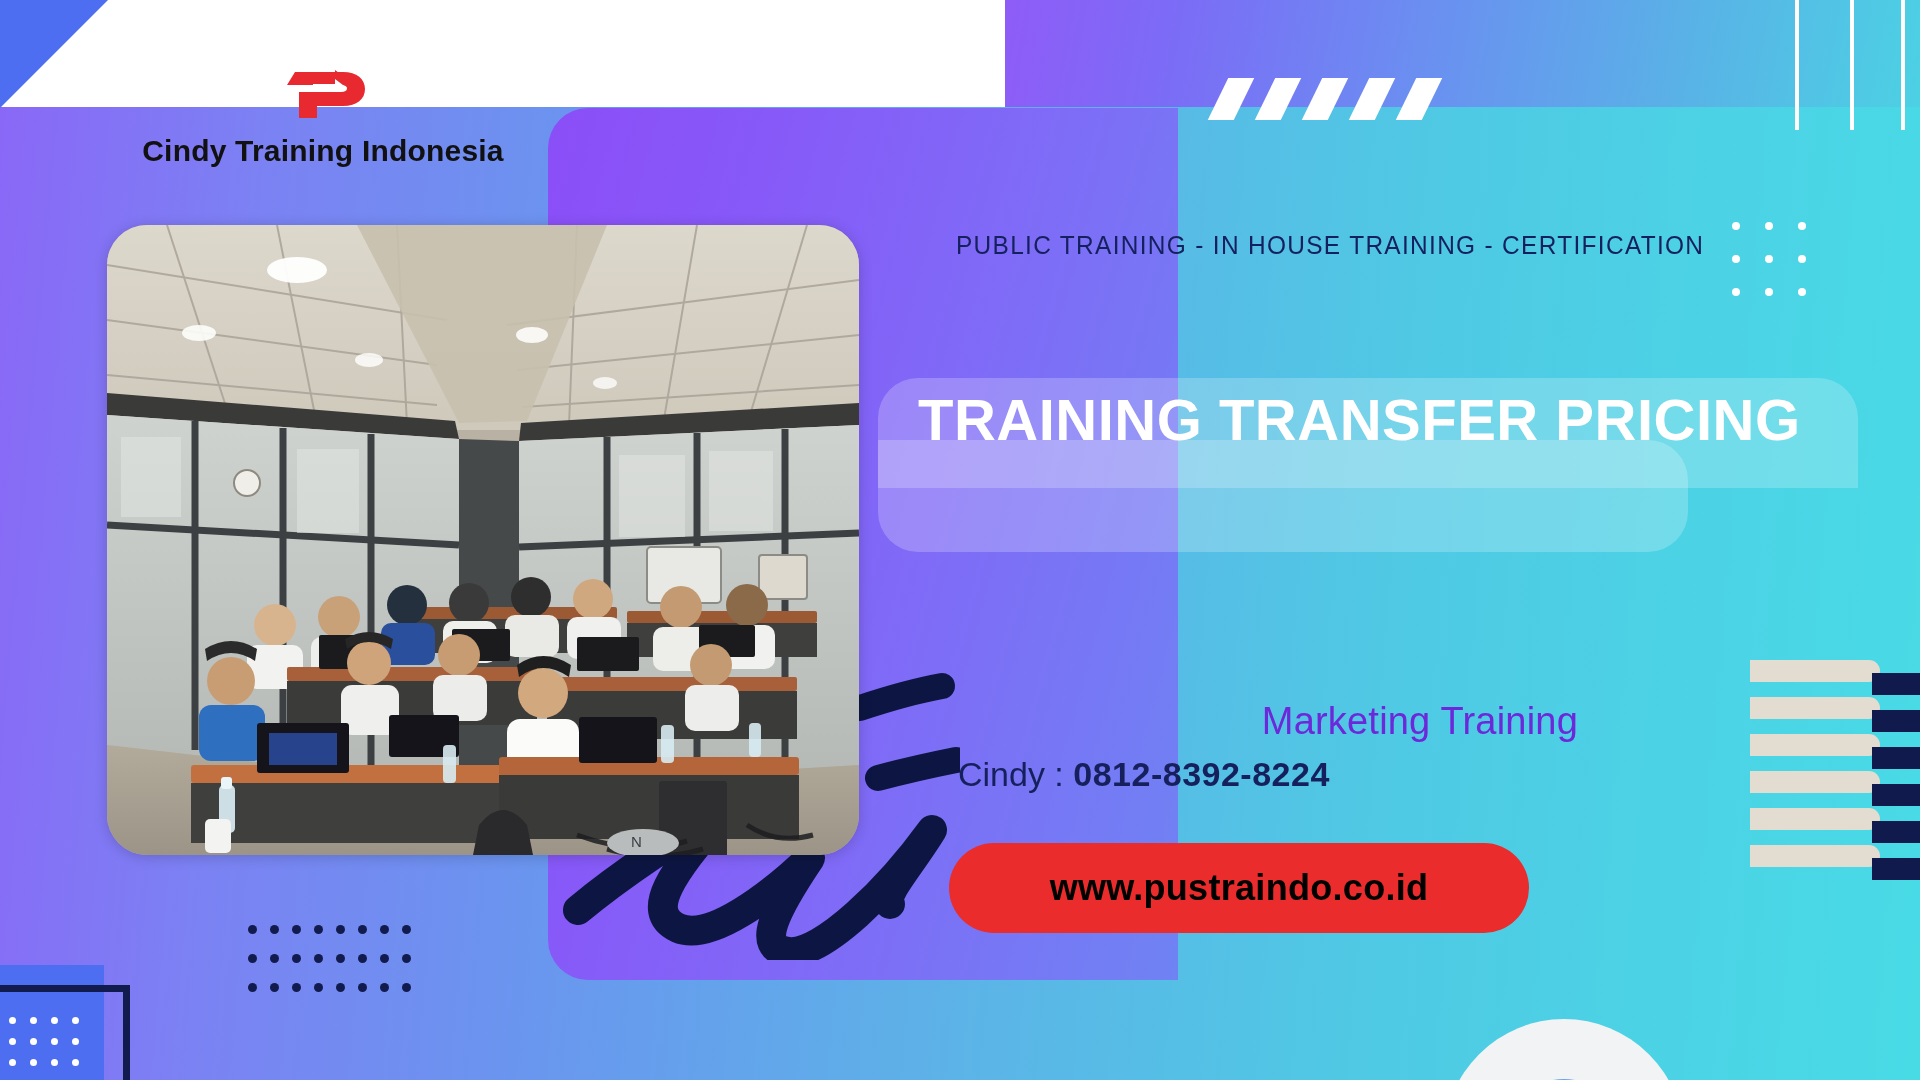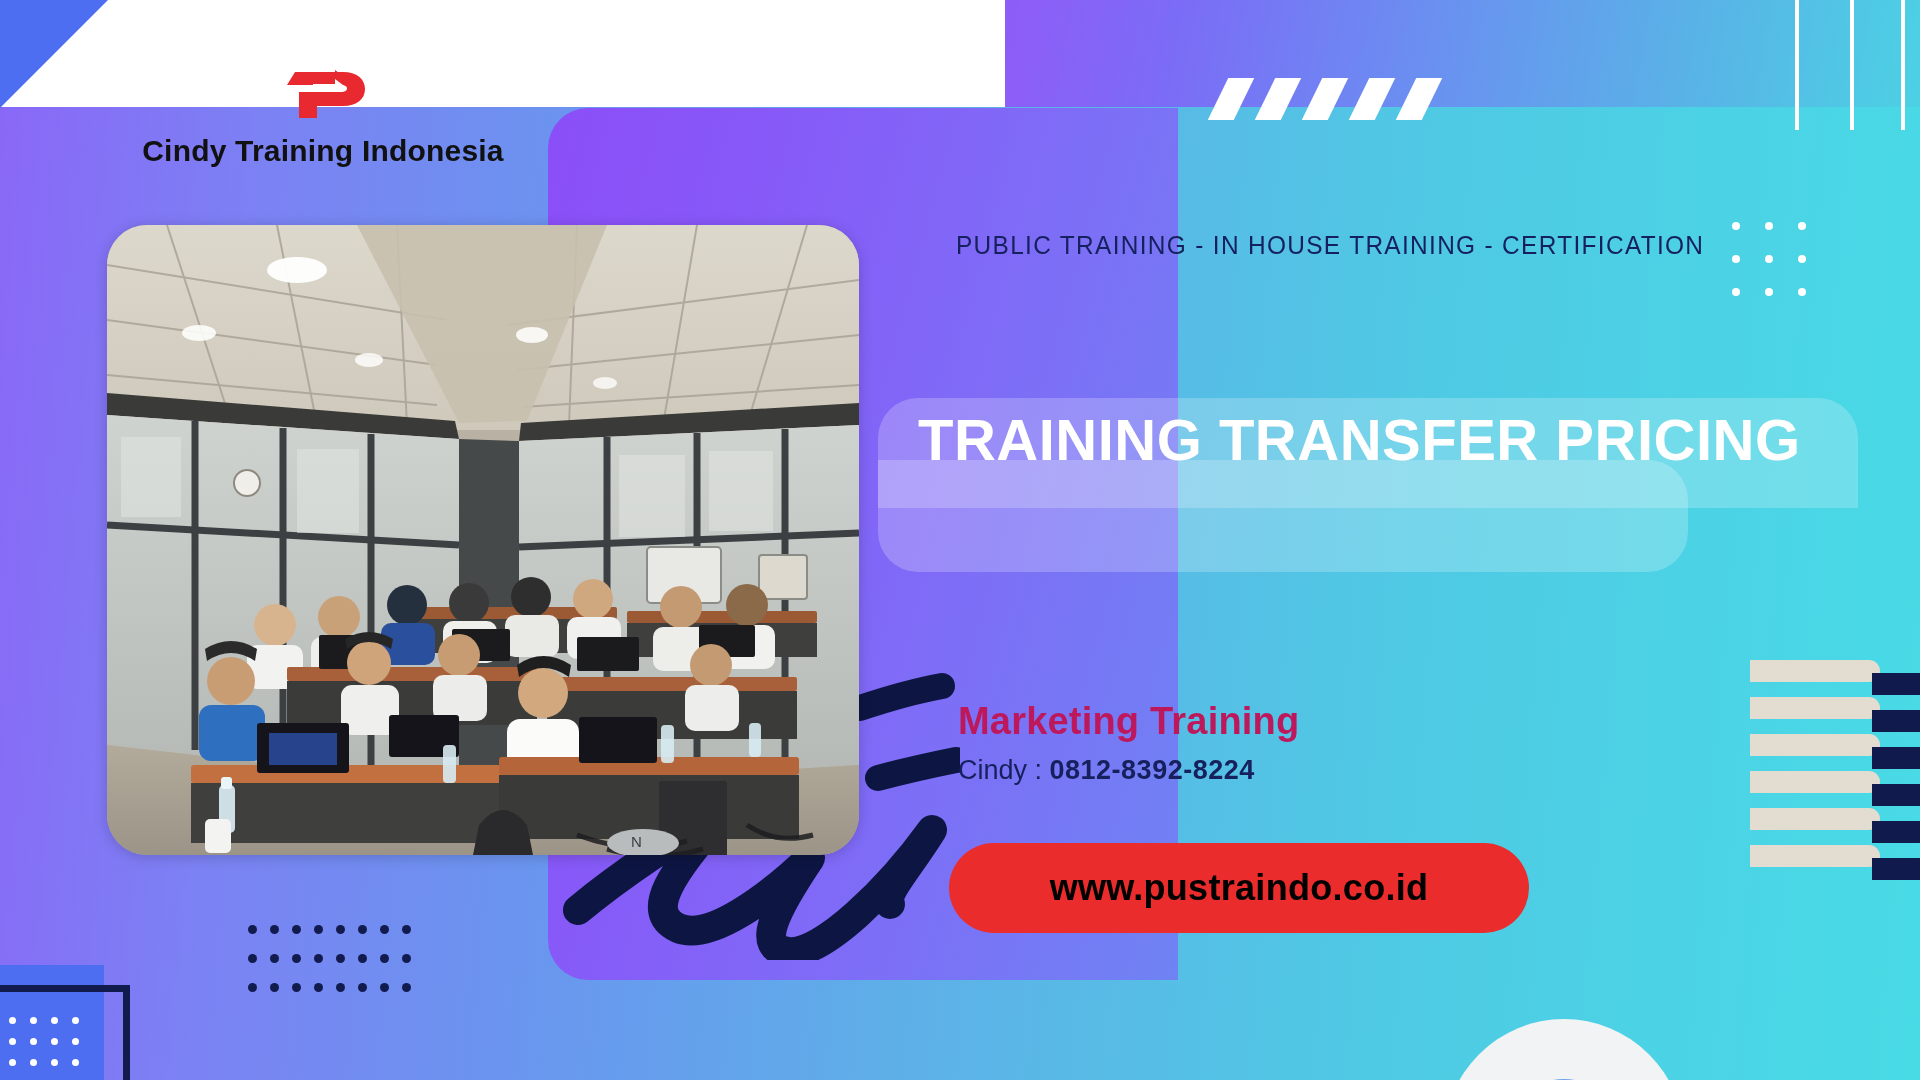--- a/index.html
+++ b/index.html
@@ -105,43 +105,44 @@
 
   
   .tagline {
     position:absolute; left:956px; top:230px; width:760px;
     font-size:26px; font-weight:500; color:#15205e;
     letter-spacing:1.4px; white-space:nowrap;
     transform:scaleX(.94); transform-origin:left center;
   }
 
   
-  .title-wrap { position:absolute; left:878px; top:398px; width:1000px; height:190px; }
+  .title-wrap { position:absolute; left:878px; top:378px; width:1000px; height:190px; }
   .title-bg-top {
     position:absolute; left:0; top:0; width:980px; height:110px;
     background:rgba(255,255,255,.22); border-radius:40px 40px 0 0;
   }
   .title-bg-bot {
     position:absolute; left:0; top:62px; width:810px; height:112px;
     background:rgba(255,255,255,.22); border-radius:0 40px 40px 40px;
   }
   .title-text {
     position:absolute; left:40px; top:12px; width:940px;
     font-size:58px; line-height:1.03; font-weight:bold; color:#ffffff;
     letter-spacing:.5px;
   }
   .title-text .tline { display:block; white-space:nowrap; }
 
   
   .contact { position:absolute; left:958px; top:700px; width:620px; }
   .contact-role {
-    font-size:38px; color:#be185d; font-weight:700; letter-spacing:.2px;
+    font-size:38px; color:#6d28d9; font-weight:400; letter-spacing:.2px;
     margin-bottom:12px;
-  }
-  .contact-line { font-size:27px; color:#16205c; font-weight:400; white-space:nowrap; }
+    text-align:right;
+  }
+  .contact-line { font-size:34px; color:#16205c; font-weight:400; white-space:nowrap; }
   .contact-line b { font-weight:bold; letter-spacing:.5px; }
 
   
   .cta {
     position:absolute; left:949px; top:843px; width:580px; height:90px;
     background:#ea2c2c; border-radius:45px;
     display:flex; align-items:center; justify-content:center;
     cursor:pointer;
   }
   .cta span {

